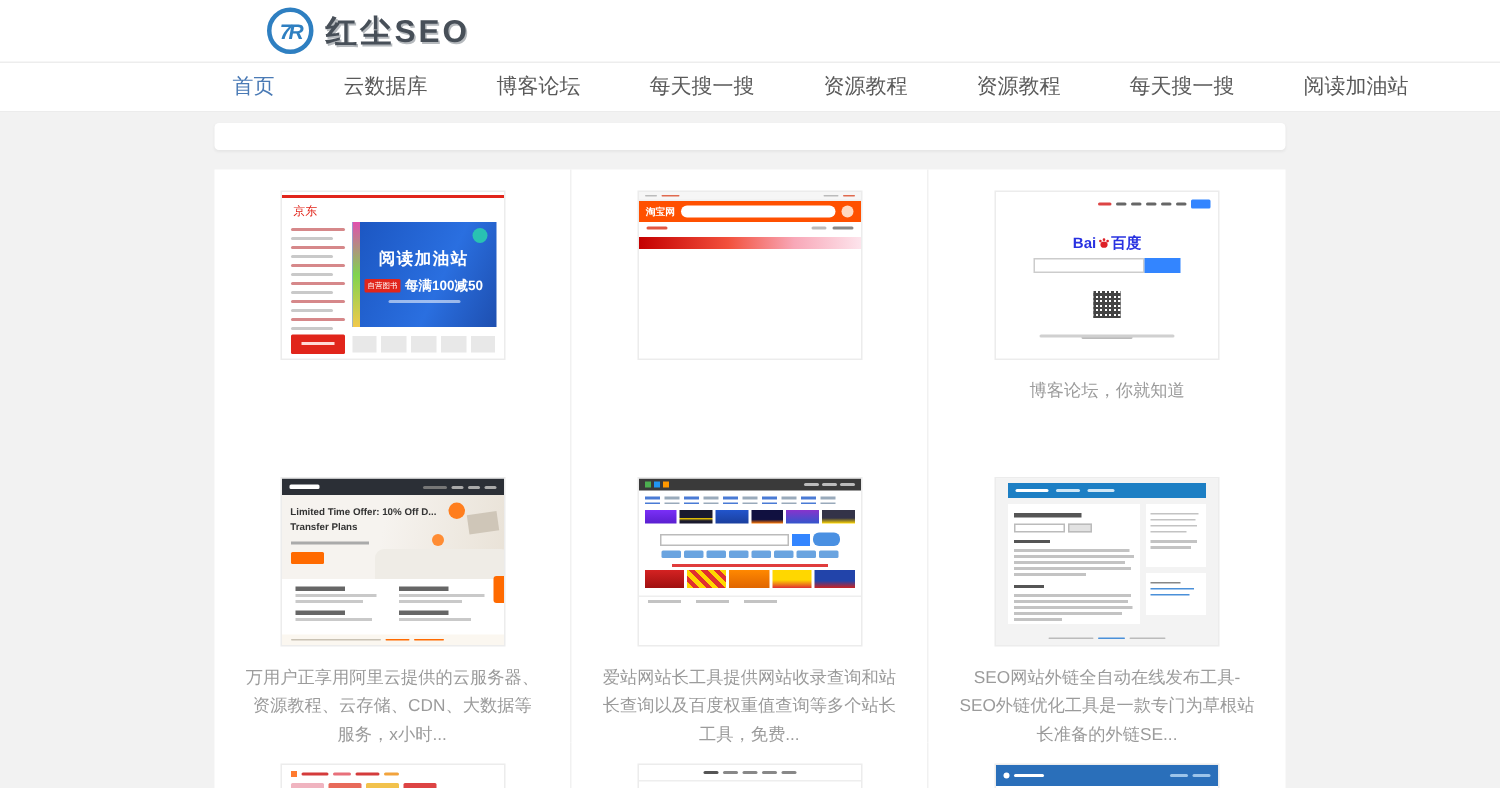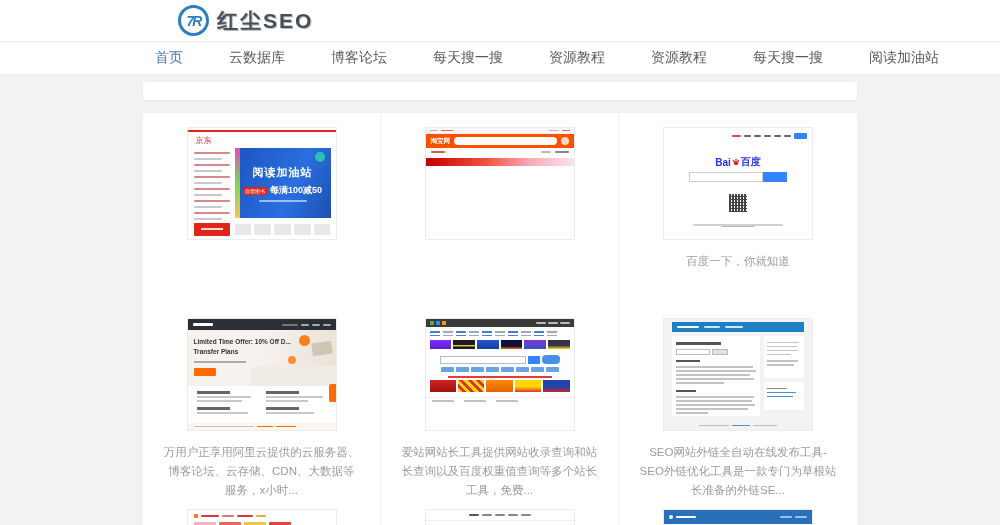--- a/index.html
+++ b/index.html
@@ -268,21 +268,21 @@
         </div>
         <div class="bd-qr"></div>
         <div class="bd-cap">
           <span class="dash" style="width:34px;height:1.5px"></span><br>
           
         </div>
         <div class="bd-foot">
           <span class="dash" style="width:90px;height:1.5px;background:#d0d0d0"></span>
         </div>
       </div>
-      <div class="desc">百度一下，你就知道</div>
+      <div class="desc">博客论坛，你就知道</div>
     </div>
 
     <div class="cell">
       <div class="thumb">
         <div class="hc-header">
           <span class="dash" style="width:20px;background:#fff;height:2.5px"></span>
           <span style="flex:1"></span>
           <span class="dash" style="width:16px;background:#777;height:2px"></span>
           <span class="dash" style="width:8px;background:#aaa;height:2px"></span>
           <span class="dash" style="width:8px;background:#aaa;height:2px"></span>
@@ -317,21 +317,21 @@
               <i style="width:80%"></i>
             </div>
         </div>
         <div class="hc-tab"></div>
         <div class="hc-foot">
           <span class="dash" style="width:60px;height:1.5px;background:#c9c2b4"></span>
           <span class="dash" style="width:16px;height:1.5px;background:#ff6a00"></span>
           <span class="dash" style="width:20px;height:1.5px;background:#ff6a00"></span>
         </div>
       </div>
-      <div class="desc">万用户正享用阿里云提供的云服务器、博客论坛、云存储、CDN、大数据等服务，x小时...</div>
+      <div class="desc">万用户正享用阿里云提供的云服务器、资源教程、云存储、CDN、大数据等服务，x小时...</div>
     </div>
 
     <div class="cell">
       <div class="thumb">
         <div class="az-top">
           <span class="az-sq" style="background:#4caf50"></span>
           <span class="az-sq" style="background:#2196f3"></span>
           <span class="az-sq" style="background:#ff9800"></span>
           <span style="flex:1"></span>
           <span class="dash" style="width:10px;background:#bbb;height:1.5px"></span>

